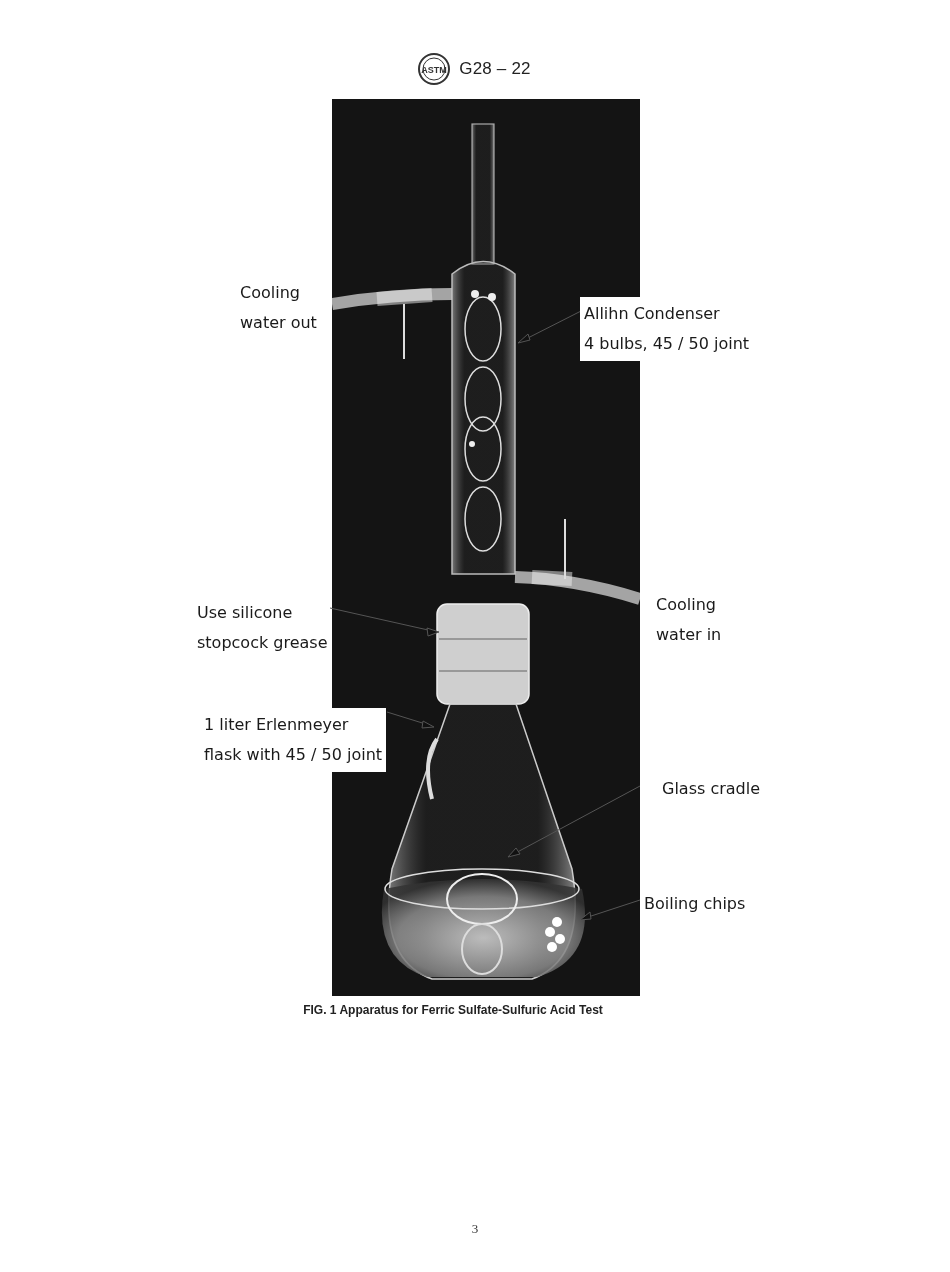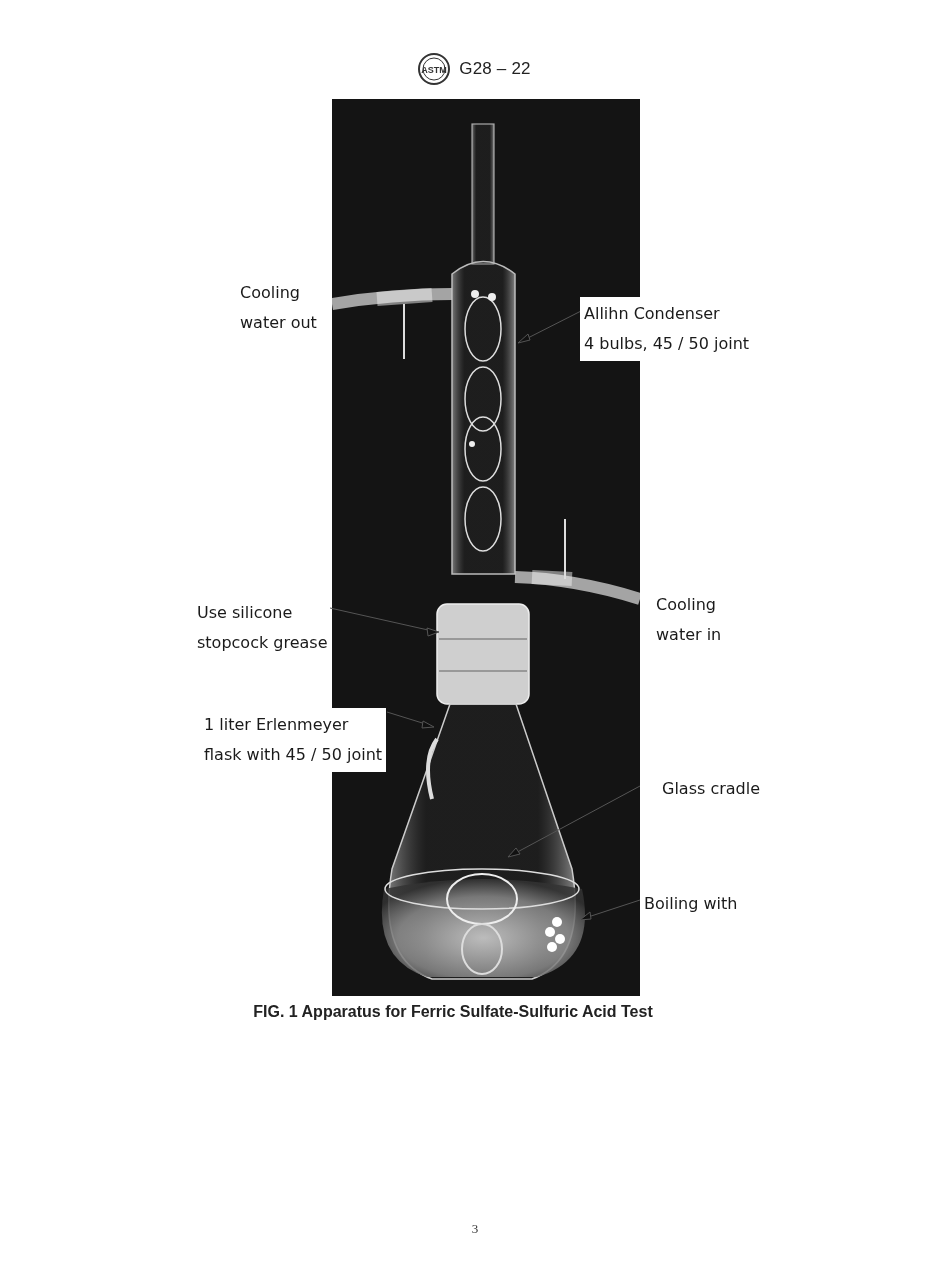--- a/index.html
+++ b/index.html
@@ -5,21 +5,21 @@
     html, body { margin: 0; padding: 0; background: #ffffff; }
     body { width: 950px; height: 1272px; position: relative; overflow: hidden; font-family: "Liberation Sans", sans-serif; color: #111; }
     .header { position: absolute; top: 52px; left: 0; width: 948px; text-align: center; }
     .header-inner { display: inline-flex; align-items: center; gap: 8px; }
     .logo { width: 34px; height: 34px; }
     .doc-id { font-weight: normal; font-size: 17px; color: #222; letter-spacing: 0.2px; }
     .photo { position: absolute; left: 332px; top: 99px; width: 308px; height: 897px; background: #151515; overflow: hidden; }
     .photo svg { position: absolute; left: 0; top: 0; }
     .label { position: absolute; font-family: "DejaVu Sans", sans-serif; font-size: 16px; line-height: 30px; color: #1a1a1a; white-space: pre; }
     .label.boxed { background: #ffffff; padding: 2px 4px; }
-    .caption { position: absolute; top: 1003px; left: 0; width: 906px; text-align: center; font-weight: bold; font-size: 16px; color: #222; }
+    .caption { position: absolute; top: 1003px; left: 0; width: 906px; text-align: center; font-weight: bold; font-size: 12px; color: #222; }
     .page-num { position: absolute; top: 1221px; left: 0; width: 950px; text-align: center; font-family: "Liberation Serif", serif; font-size: 13px; color: #333; }
     .overlay { position: absolute; left: 0; top: 0; pointer-events: none; }
   </style>
 </head>
 <body>
 
 <div class="header">
   <div class="header-inner">
     <svg class="logo" viewBox="0 0 34 34">
       <circle cx="17" cy="17" r="15" fill="none" stroke="#333" stroke-width="2"></circle>
@@ -106,17 +106,17 @@
 water out</div>
 <div class="label boxed" style="left:580px; top:297px;">Allihn Condenser
 4 bulbs, 45 / 50 joint</div>
 <div class="label" style="left:197px; top:574px;margin-top:24px;">Use silicone
 stopcock grease</div>
 <div class="label" style="left:656px; top:590px;">Cooling
 water in</div>
 <div class="label boxed" style="left:200px; top:680px;margin-top:28px;">1 liter Erlenmeyer
 flask with 45 / 50 joint</div>
 <div class="label" style="left:662px; top:774px;">Glass cradle</div>
-<div class="label" style="left:644px; top:889px;">Boiling with</div>
+<div class="label" style="left:644px; top:889px;">Boiling chips</div>
 
 <div class="caption">FIG. 1 Apparatus for Ferric Sulfate-Sulfuric Acid Test</div>
 
 <div class="page-num">3</div>
 
 </body></html>

